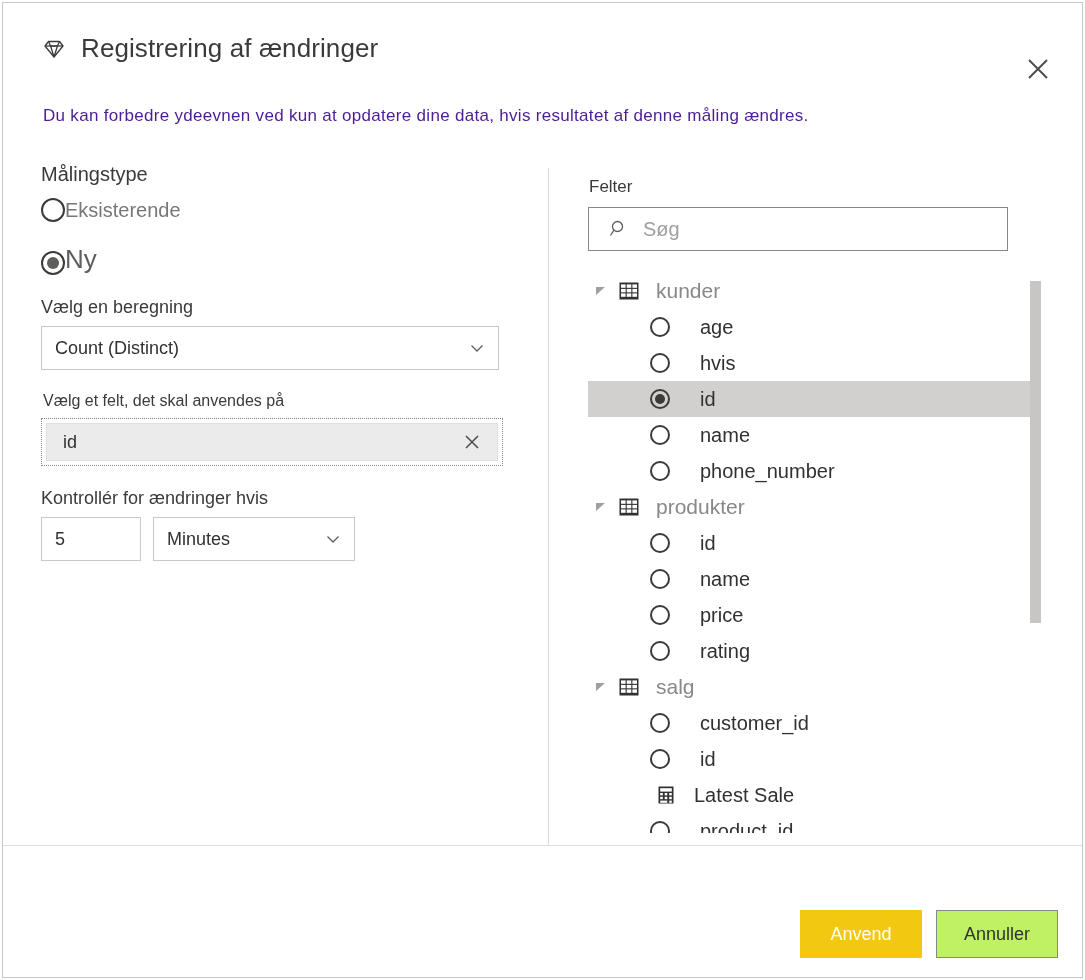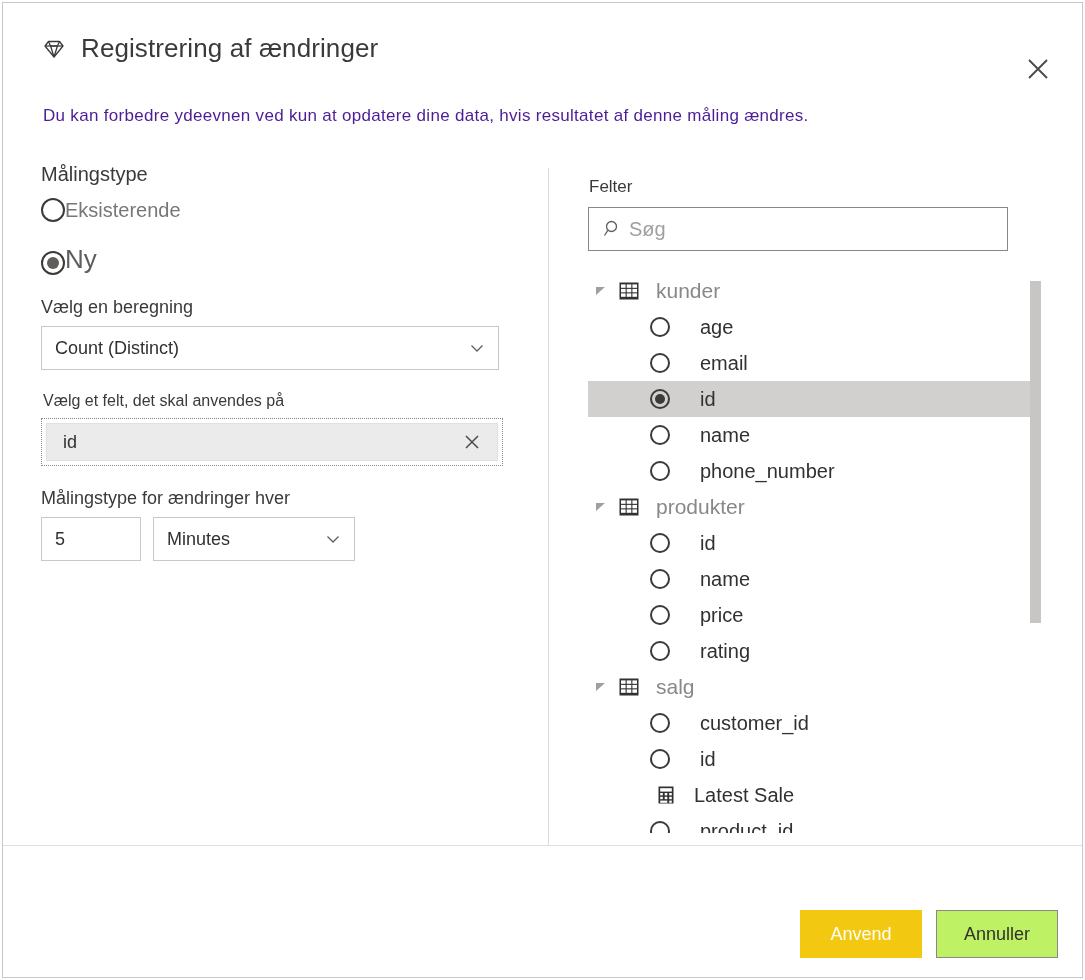--- a/index.html
+++ b/index.html
@@ -252,22 +252,22 @@
     margin: 14px 0 10px 1px;
   }
   .search-box {
     width: 420px;
     height: 44px;
     border: 1px solid #8a8886;
     box-sizing: border-box;
     display: flex;
     align-items: center;
     background: #ffffff;
-    gap: 4px;
-    padding-left: 14px;
+    gap: 12px;
+    padding-left: 20px;
   }
   .search-box svg { display: block; flex: none; }
   .search-box input {
     border: none;
     outline: none;
     font-family: "Liberation Sans", sans-serif;
     font-size: 20px;
     color: #323130;
     background: transparent;
     width: 100%;
@@ -487,21 +487,21 @@
             <span class="chip-clear">
               <svg width="20" height="20" viewBox="0 0 20 20">
                 <path d="M4 4 L16 16 M16 4 L4 16" stroke="#4b4a48" stroke-width="1.5" fill="none"></path>
               </svg>
             </span>
           </div>
         </div>
       </div>
 
       <div class="block">
-        <div class="field-label">Målingstype for ændringer hver</div>
+        <div class="field-label">Kontrollér for ændringer hvis</div>
         <div class="interval-row">
           <div class="num-box">
             <input type="text" value="5" style="">
           </div>
           <div class="select-box unit-select">
             <span class="select-value">Minutes</span>
             <span class="chev">
               <svg width="16" height="16" viewBox="0 0 16 16">
                 <path d="M2.5 5.5 L8 11 L13.5 5.5" stroke="#605e5c" stroke-width="1.3" fill="none"></path>
               </svg>
@@ -549,21 +549,21 @@
                 </svg>
               </span>
               <span class="group-name">kunder</span>
             </div>
             <div class="field-row">
               <span class="f-radio"></span>
               <span class="field-name">age</span>
             </div>
             <div class="field-row">
               <span class="f-radio"></span>
-              <span class="field-name">email</span>
+              <span class="field-name">hvis</span>
             </div>
             <div class="field-row selected">
               <span class="f-radio"></span>
               <span class="field-name">id</span>
             </div>
             <div class="field-row">
               <span class="f-radio"></span>
               <span class="field-name">name</span>
             </div>
             <div class="field-row">

